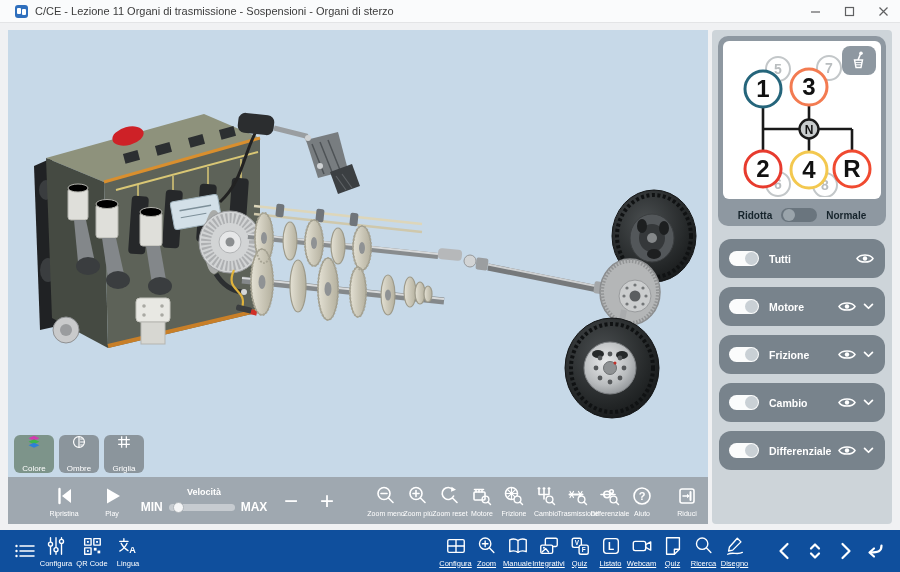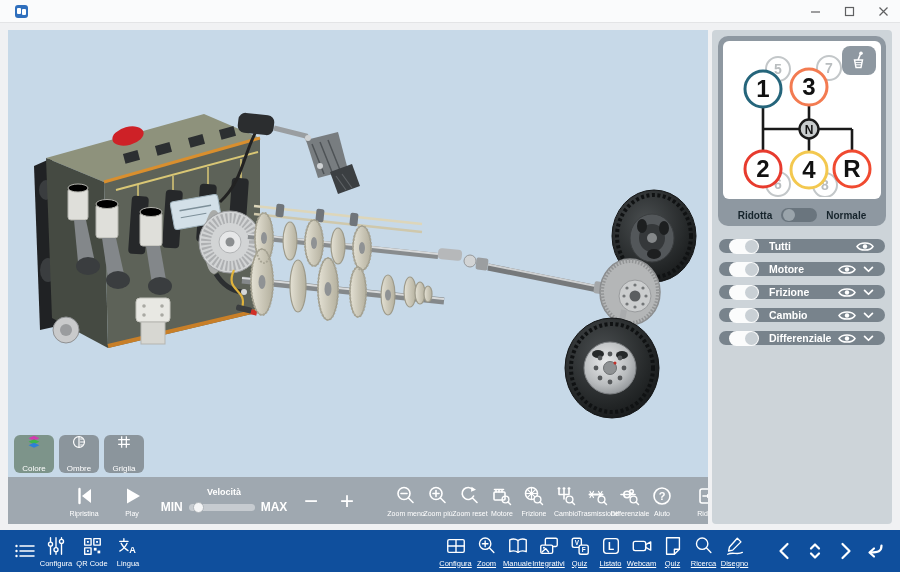--- a/index.html
+++ b/index.html
@@ -20,21 +20,21 @@
   .viewport{position:absolute;left:8px;top:30px;width:700px;height:494px;background:#c7d9e8;overflow:hidden;}
   .scene{position:absolute;left:0;top:0;width:700px;height:447px;}
 
   
   .view-buttons{position:absolute;left:6px;bottom:51px;display:flex;gap:5px;}
   .vbtn{width:40px;height:38px;border-radius:6px;background:#8b959c;display:flex;flex-direction:column;align-items:center;justify-content:center;gap:15px;}
   .vbtn.selected{background:#7d948a;}
   .vbtn span{font-size:8px;color:#fff;}
 
   
-  .control-bar{position:absolute;left:0;bottom:0;width:700px;height:47px;background:#9fa8b0;display:flex;align-items:center;padding-left:20px;}
+  .control-bar{position:absolute;left:0;bottom:0;width:700px;height:47px;background:#9fa8b0;display:flex;align-items:center;}
   .cb-item{display:flex;flex-direction:column;align-items:center;justify-content:center;gap:3px;color:#fff;}
   .cb-item .lbl{font-size:7px;white-space:nowrap;}
   .cb-rip{margin-left:36px;width:40px;}
   .cb-play{margin-left:8px;width:40px;}
   .speed{margin-left:14px;width:116px;display:flex;flex-direction:column;align-items:center;color:#fff;}
   .speed .vel{font-size:9px;font-weight:bold;margin-bottom:3px;}
   .speed-row{display:flex;align-items:center;gap:6px;}
   .speed-row b{font-size:12px;}
   .track{position:relative;width:66px;height:7px;background:#c6cbd0;border-radius:4px;}
   .track .knob{position:absolute;left:4px;top:-2px;width:11px;height:11px;border-radius:50%;background:#f5f6f7;border:1px solid #aeb4b9;box-sizing:border-box;}
@@ -52,21 +52,21 @@
   .gear-panel{position:relative;margin:6px auto 0;width:168px;height:190px;background:#8e98a1;border-radius:10px;padding:0;box-sizing:border-box;}
   .gear-white{position:absolute;left:5px;top:5px;width:158px;height:158px;background:#fff;border-radius:6px;}
   .gear-svg{position:absolute;left:2px;top:4px;}
   .lever-btn{position:absolute;right:5px;top:5px;width:34px;height:29px;border-radius:8px;background:#8e98a1;display:flex;align-items:center;justify-content:center;}
   .range-row{position:absolute;left:0;bottom:4px;width:100%;display:flex;align-items:center;justify-content:center;gap:9px;}
   .range-row span{font-size:10px;font-weight:bold;color:#16242c;}
   .mini-toggle{position:relative;width:36px;height:14px;border-radius:8px;background:#6a757e;}
   .mini-toggle .knob{position:absolute;left:2px;top:1px;width:12px;height:12px;border-radius:50%;background:#9aa4ab;}
 
   .layer-list{margin-top:13px;display:flex;flex-direction:column;gap:9px;align-items:center;}
-  .layer-row{width:166px;height:14px;background:#78838c;border-radius:12px;display:flex;align-items:center;box-sizing:border-box;padding:0 11px 0 10px;}
+  .layer-row{width:166px;height:39px;background:#78838c;border-radius:12px;display:flex;align-items:center;box-sizing:border-box;padding:0 11px 0 10px;}
   .tgl{position:relative;width:30px;height:15px;border-radius:9px;background:#fbfcfc;flex:0 0 auto;}
   .tgl .tgl-knob{position:absolute;right:1px;top:1px;width:13px;height:13px;border-radius:50%;background:#c9d0d5;}
   .layer-label{margin-left:10px;font-size:10.5px;font-weight:bold;color:#fff;white-space:nowrap;}
   .row-icons{margin-left:auto;display:flex;align-items:center;gap:7px;}
 
   
   .taskbar{position:absolute;left:0;top:530px;width:900px;height:42px;background:#0f4f9d;display:flex;align-items:center;}
   .tb-item{display:flex;flex-direction:column;align-items:center;justify-content:center;gap:2px;color:#fff;}
   .tb-item .lbl{font-size:7.5px;white-space:nowrap;}
   .tb-center .lbl{text-decoration:underline;}
@@ -109,20 +109,21 @@
   </defs>
 </svg>
 
 <div class="window">
 
   <div class="titlebar">
     <span class="app-ico">
         <i></i>
         <i></i>
       </span>
+    <span class="title-text">C/CE - Lezione 11 Organi di trasmissione - Sospensioni - Organi di sterzo</span>
     <div class="win-controls">
       <span class="win-btn">
           <svg width="11" height="11" viewBox="0 0 11 11">
             <line x1="1" y1="6" x2="10" y2="6"></line>
           </svg>
         </span>
       <span class="win-btn">
           <svg width="11" height="11" viewBox="0 0 11 11">
             <rect x="1.5" y="1.5" width="8" height="8"></rect>
           </svg>

